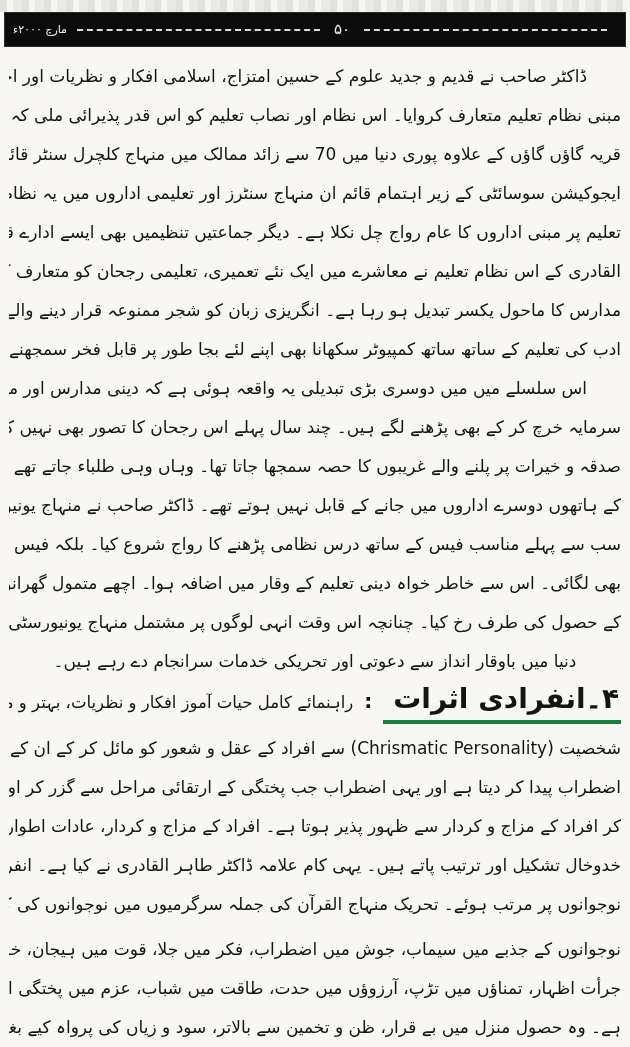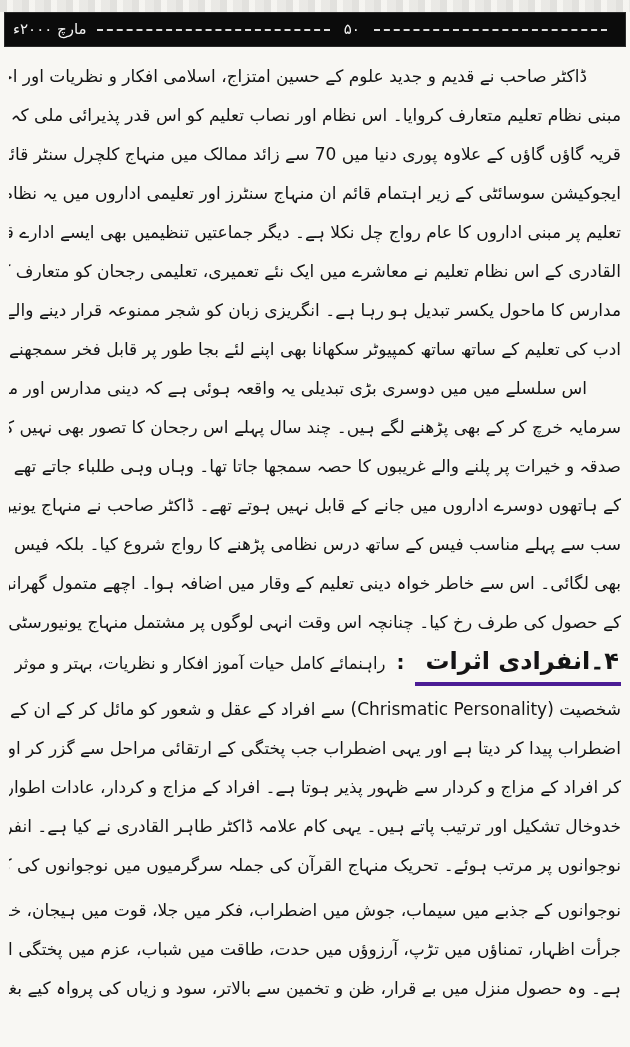--- a/index.html
+++ b/index.html
@@ -21,21 +21,21 @@
   }
   
   .header-bar{
     position:absolute;top:13px;left:5px;right:5px;height:33px;
     background:#0b0b0b;
     display:flex;align-items:center;
     padding:0 8px;
     color:#f2f2f2;
     box-shadow:0 0 0 1px #2a2a2a;
   }
-  .header-text{font-size:15px;line-height:33px;white-space:nowrap;letter-spacing:0;}
+  .header-text{font-size:11px;line-height:33px;white-space:nowrap;letter-spacing:0;}
   .header-fill{flex:1 1 auto;height:0;border-top:2px dashed #e8e8e8;margin:0 10px;opacity:.95;}
   .page-num{font-size:15px;padding:0 4px;text-align:center;}
   
   .article-body{
     position:absolute;top:57px;right:9px;left:9px;bottom:0;
     direction:rtl;
   }
   .para{margin:0;}
   .para.gap{margin-top:6px;}
   .line{
@@ -49,23 +49,23 @@
   .line.last-center{text-align-last:center;}
   .line.last-justify{text-align-last:justify;}
   
   .heading-line{
     height:48px;line-height:40px;
     white-space:nowrap;overflow:hidden;
     text-align:right;
   }
   .heading-title{
     display:inline-block;
-    font-size:24px;font-weight:bold;
+    font-size:28px;font-weight:bold;
     line-height:36px;
-    border-bottom:4px solid #4c1d95;
+    border-bottom:4px solid #15803d;
     padding:0 2px 3px 10px;
     letter-spacing:-0.5px;
   }
   .heading-sep{font-size:20px;font-weight:bold;padding:0 4px;}
   .heading-rest{font-size:16.5px;}
 </style>
 </head>
 <body>
 
 <div class="page">
@@ -90,20 +90,21 @@
         <div class="line last-right">ادب کی تعلیم کے ساتھ ساتھ کمپیوٹر سکھانا بھی اپنے لئے بجا طور پر قابل فخر سمجھنے لگے ہیں۔</div>
       </div>
       <div class="para">
         <div class="line indent">اس سلسلے میں میں دوسری بڑی تبدیلی یہ واقعہ ہوئی ہے کہ دینی مدارس اور مذہبی تعلیمی اداروں میں لوگ</div>
         <div class="line">سرمایہ خرچ کر کے بھی پڑھنے لگے ہیں۔ چند سال پہلے اس رجحان کا تصور بھی نہیں کیا جا سکتا تھا۔ دینی تعلیم و تربیت کو</div>
         <div class="line">صدقہ و خیرات پر پلنے والے غریبوں کا حصہ سمجھا جاتا تھا۔ وہاں وہی طلباء جاتے تھے جو جسمانی معذور یا مالی تنگ دستی</div>
         <div class="line">کے ہاتھوں دوسرے اداروں میں جانے کے قابل نہیں ہوتے تھے۔ ڈاکٹر صاحب نے منہاج یونیورسٹی قائم کر کے</div>
         <div class="line">سب سے پہلے مناسب فیس کے ساتھ درس نظامی پڑھنے کا رواج شروع کیا۔ بلکہ فیس کے ساتھ میرٹ کی شرط</div>
         <div class="line">بھی لگائی۔ اس سے خاطر خواہ دینی تعلیم کے وقار میں اضافہ ہوا۔ اچھے متمول گھرانوں کے بچوں نے بھی دینی تعلیم</div>
         <div class="line">کے حصول کی طرف رخ کیا۔ چنانچہ اس وقت انہی لوگوں پر مشتمل منہاج یونیورسٹی کے فارغ التحصیل طلباء پوری</div>
+        <div class="line last-center">دنیا میں باوقار انداز سے دعوتی اور تحریکی خدمات سرانجام دے رہے ہیں۔</div>
       </div>
       <div class="heading-line"><span class="heading-title">۴۔انفرادی اثرات</span><span class="heading-sep"> : </span><span class="heading-rest">راہنمائے کامل حیات آموز افکار و نظریات، بہتر و موثر طرز عمل اور مسحور کن</span></div>
       <div class="para">
         <div class="line">شخصیت (Chrismatic Personality) سے افراد کے عقل و شعور کو مائل کر کے ان کے قلب و باطن میں</div>
         <div class="line">اضطراب پیدا کر دیتا ہے اور یہی اضطراب جب پختگی کے ارتقائی مراحل سے گزر کر اوج کمال پر پہنچتا ہے تو تحریک بن</div>
         <div class="line">کر افراد کے مزاج و کردار سے ظہور پذیر ہوتا ہے۔ افراد کے مزاج و کردار، عادات اطوار سے معاشرتی عناصر اور ثقافتی</div>
         <div class="line">خدوخال تشکیل اور ترتیب پاتے ہیں۔ یہی کام علامہ ڈاکٹر طاہر القادری نے کیا ہے۔ انفرادی سطح پر سب سے زیادہ اثرات</div>
         <div class="line last-right">نوجوانوں پر مرتب ہوئے۔ تحریک منہاج القرآن کی جملہ سرگرمیوں میں نوجوانوں کی کثیر تعداد شریک ہوتی ہے۔</div>
       </div>
       <div class="para gap">

